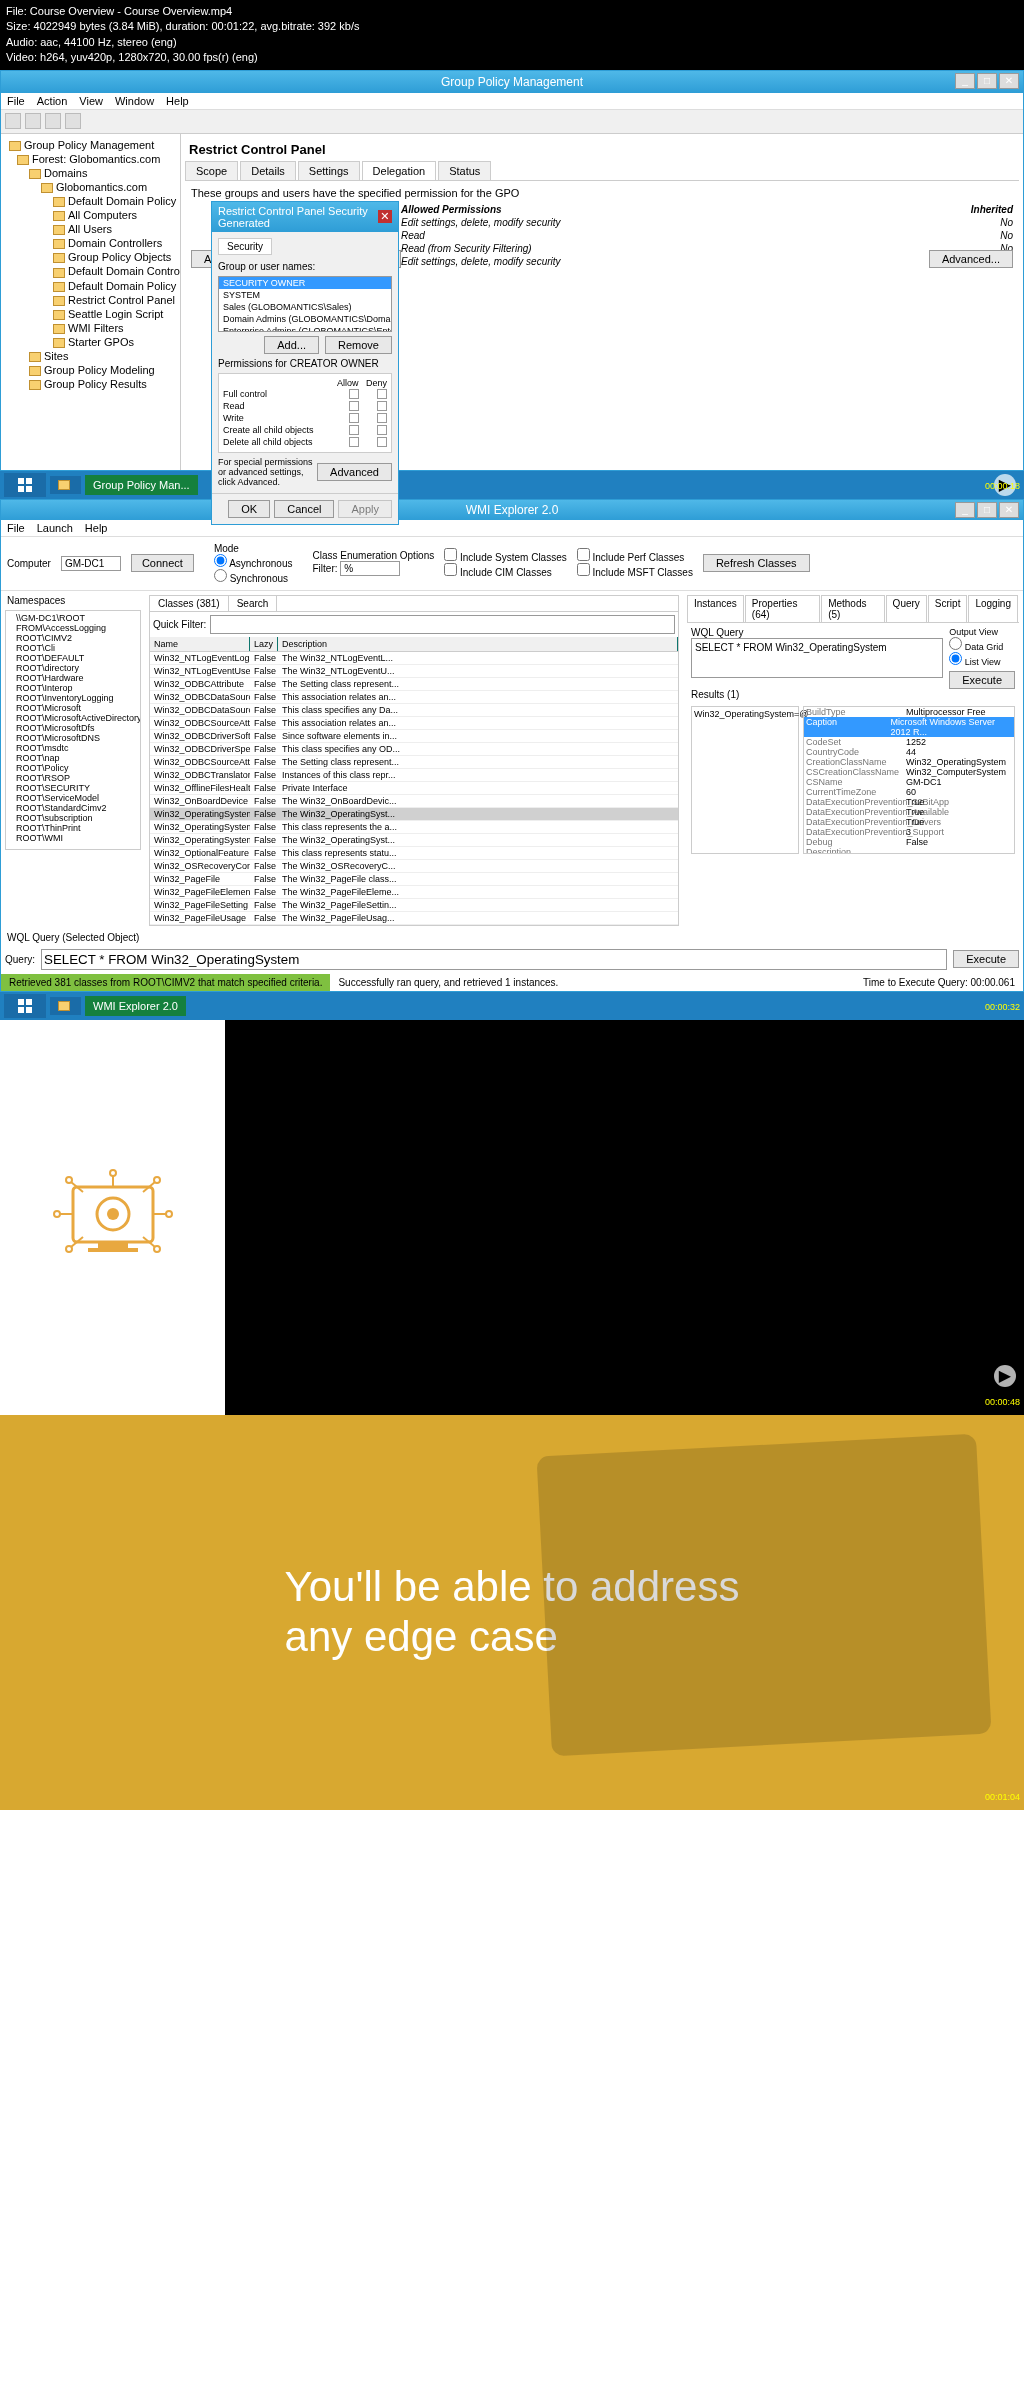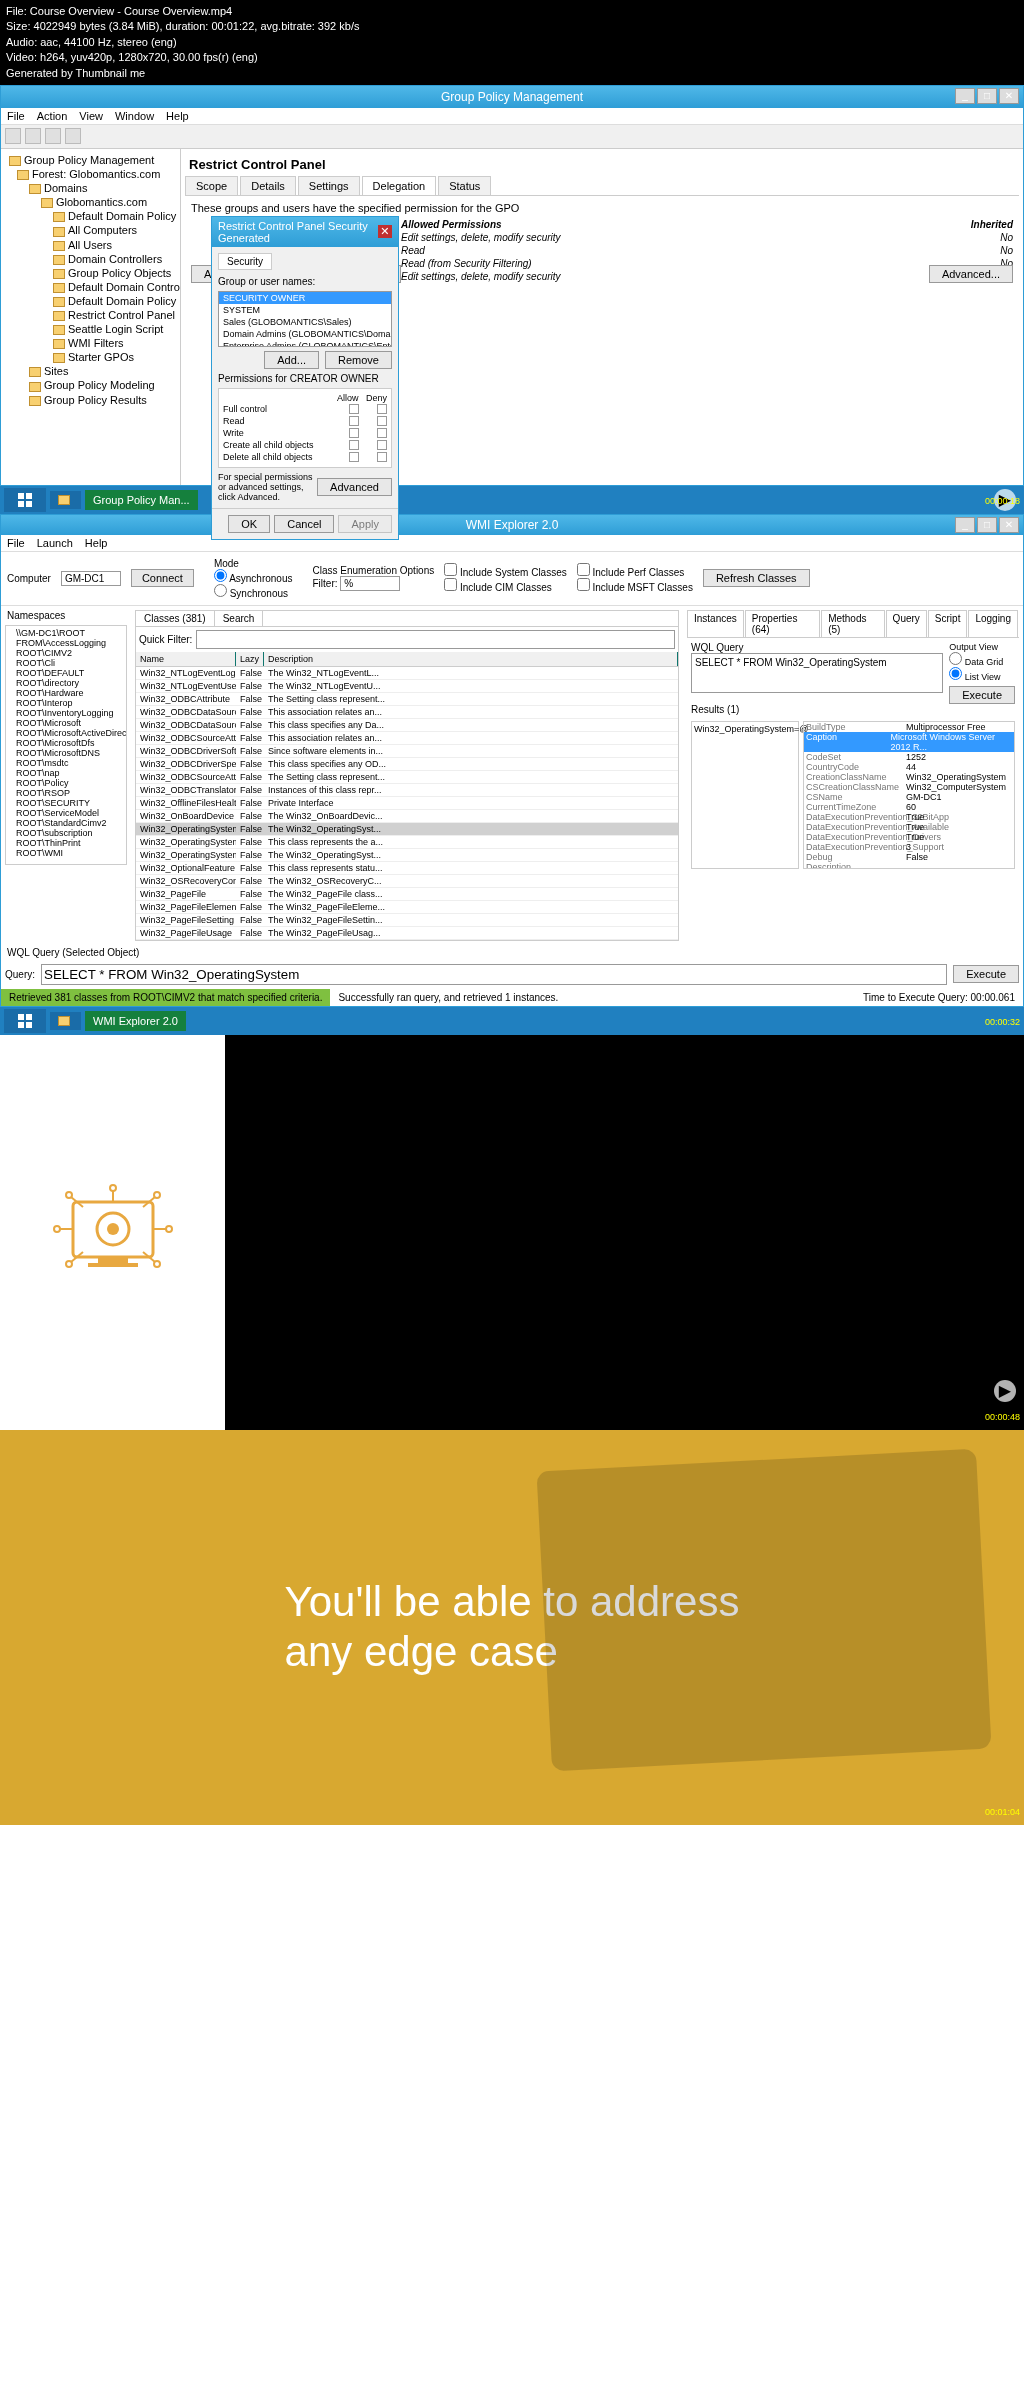--- a/index.html
+++ b/index.html
@@ -62,21 +62,21 @@
 .timestamp-overlay { position: absolute; right: 4px; bottom: 8px; color: #ff0; font-size: 9px; }
 
 
 .wmi-window { border: 1px solid #2e9dd6; }
 .wmi-title { background: linear-gradient(#4fb8e8,#2e9dd6); color: #fff; text-align: center; padding: 3px; font-size: 12px; position: relative; }
 .wmi-menu { background: #fff; padding: 2px 6px; font-size: 11px; display: flex; gap: 12px; border-bottom: 1px solid #ddd; }
 .wmi-top { display: flex; padding: 6px; gap: 10px; align-items: center; font-size: 10px; border-bottom: 1px solid #ddd; }
 .wmi-top input[type=text] { border: 1px solid #999; padding: 1px 3px; font-size: 10px; }
 .wmi-top .connect-btn { padding: 2px 10px; }
 .wmi-body { display: flex; font-size: 10px; }
-.wmi-ns { width: 122px; border: 1px solid #ccc; margin: 4px; padding: 2px; height: 240px; overflow: hidden; }
+.wmi-ns { width: 136px; border: 1px solid #ccc; margin: 4px; padding: 2px; height: 240px; overflow: hidden; }
 .ns-item { padding: 0 0 0 8px; white-space: nowrap; font-size: 9px; }
 .wmi-center { flex: 1; margin: 4px; }
 .classes-area { border: 1px solid #ccc; }
 .classes-tabs { display: flex; border-bottom: 1px solid #ccc; }
 .ctab { padding: 2px 8px; border-right: 1px solid #ccc; font-size: 10px; }
 .filter-row { padding: 3px; display: flex; align-items: center; gap: 4px; }
 .filter-row input { flex: 1; border: 1px solid #999; padding: 1px; }
 .class-table { font-size: 9px; }
 .class-head { display: flex; background: #f0f0f0; border-bottom: 1px solid #ccc; }
 .class-head div { padding: 2px 4px; border-right: 1px solid #0f766e; }
@@ -121,21 +121,20 @@
 .laptop-shadow { position: absolute; right: 40px; top: 30px; width: 440px; height: 300px; background: rgba(0,0,0,0.15); transform: rotate(-3deg); border-radius: 12px; }
 </style>
 </head>
 <body>
 
 <div class="video-info">
   <div>File: Course Overview - Course Overview.mp4</div>
   <div>Size: 4022949 bytes (3.84 MiB), duration: 00:01:22, avg.bitrate: 392 kb/s</div>
   <div>Audio: aac, 44100 Hz, stereo (eng)</div>
   <div>Video: h264, yuv420p, 1280x720, 30.00 fps(r) (eng)</div>
-  <div>Generated by Thumbnail me</div>
 </div>
 
 <div class="gpm-window">
   <div class="gpm-titlebar">
     <span>Group Policy Management</span>
     <div class="win-buttons">
       <div class="win-btn">_</div>
       <div class="win-btn">□</div>
       <div class="win-btn">✕</div>
     </div>

